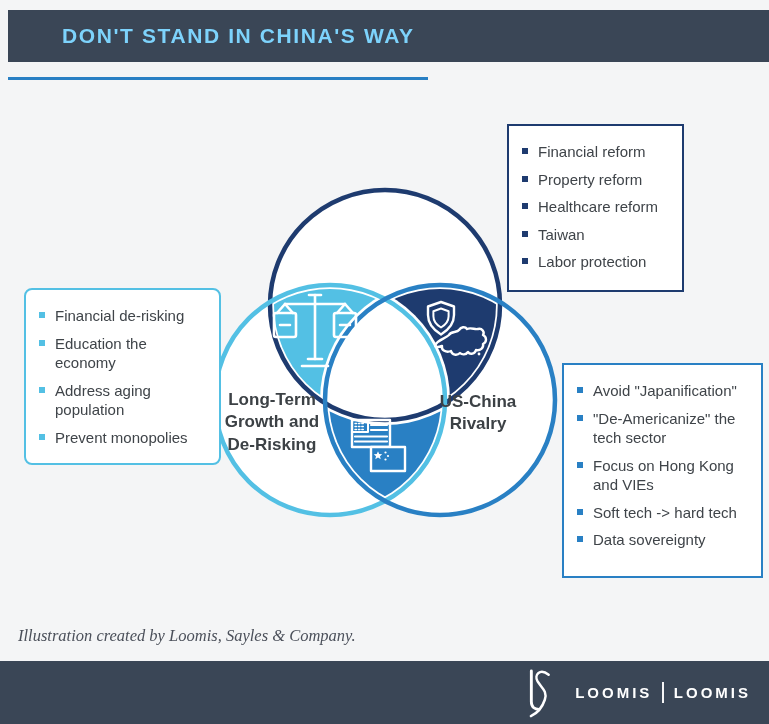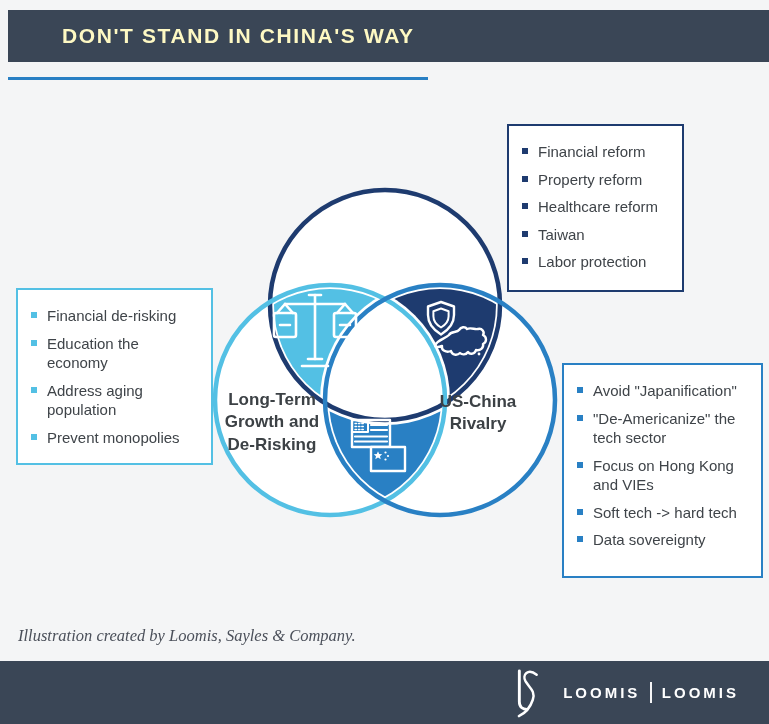--- a/index.html
+++ b/index.html
@@ -11,57 +11,57 @@
   #stage{
     position:relative;width:769px;height:724px;background:var(--page-bg);
     font-family:"Liberation Sans", sans-serif;overflow:hidden;
   }
   
   .header-bar{
     position:absolute;left:8px;top:10px;right:0;height:52px;background:var(--bar);
     display:flex;align-items:center;padding-left:54px;
   }
   .header-title{
-    color:#fef9c3;font-size:21px;font-weight:bold;letter-spacing:1.6px;
+    color:#7dd3fc;font-size:21px;font-weight:bold;letter-spacing:1.6px;
   }
   .accent-line{position:absolute;left:8px;top:77px;width:420px;height:3px;background:var(--blue);}
   
   .venn-wrap{position:absolute;left:205px;top:185px;width:360px;height:360px;}
   .venn-label{
     position:absolute;font-weight:bold;color:#3c4145;font-size:17px;line-height:1.32;
     text-align:center;white-space:pre-line;
   }
   .label-top{left:305px;top:221px;width:160px;}
   .label-left{left:196px;top:389px;width:152px;}
   .label-right{left:410px;top:391px;width:136px;}
   
   .callout{
     position:absolute;background:var(--white);border:2px solid;padding:16px 10px 6px 13px;
   }
   .callout.accent-navy{border-color:var(--navy);}
   .callout.accent-cyan{border-color:var(--cyan);}
   .callout.accent-blue{border-color:var(--blue);}
   .box-top-right{left:507px;top:124px;width:177px;height:168px;}
-  .box-left{left:16px;top:288px;width:197px;height:177px;}
+  .box-left{left:24px;top:288px;width:197px;height:177px;border-radius:8px;}
   .box-bottom-right{left:562px;top:363px;width:201px;height:215px;}
   .bullet-item{display:flex;gap:10px;margin-bottom:8px;}
   .bullet-sq{width:6px;height:6px;margin-top:6px;flex-shrink:0;}
   .accent-navy .bullet-sq{background:var(--navy);}
   .accent-cyan .bullet-sq{background:var(--cyan);}
   .accent-blue .bullet-sq{background:var(--blue);}
   .bullet-text{font-size:15px;line-height:1.3;color:var(--text-dark);}
   
   .caption{
     position:absolute;left:18px;top:626px;font-family:"Liberation Serif", serif;
     font-style:italic;font-size:16.5px;color:#4b505a;text-align:center;
   }
   
   .footer-bar{
     position:absolute;left:0;top:661px;width:769px;height:63px;background:var(--bar);
-    display:flex;align-items:center;justify-content:flex-end;padding-right:30px;
+    display:flex;align-items:center;justify-content:flex-end;padding-right:18px;
   }
   .ls-logo{margin-right:20px;display:block;}
   .wordmark{display:flex;align-items:center;color:#fff;font-size:15px;font-weight:bold;letter-spacing:3px;}
   .wordmark-sep{width:1.5px;height:21px;background:rgba(255,255,255,.95);margin:0 10px;}
   svg{display:block;}
 </style>
 </head>
 <body>
 
 <div id="stage">

